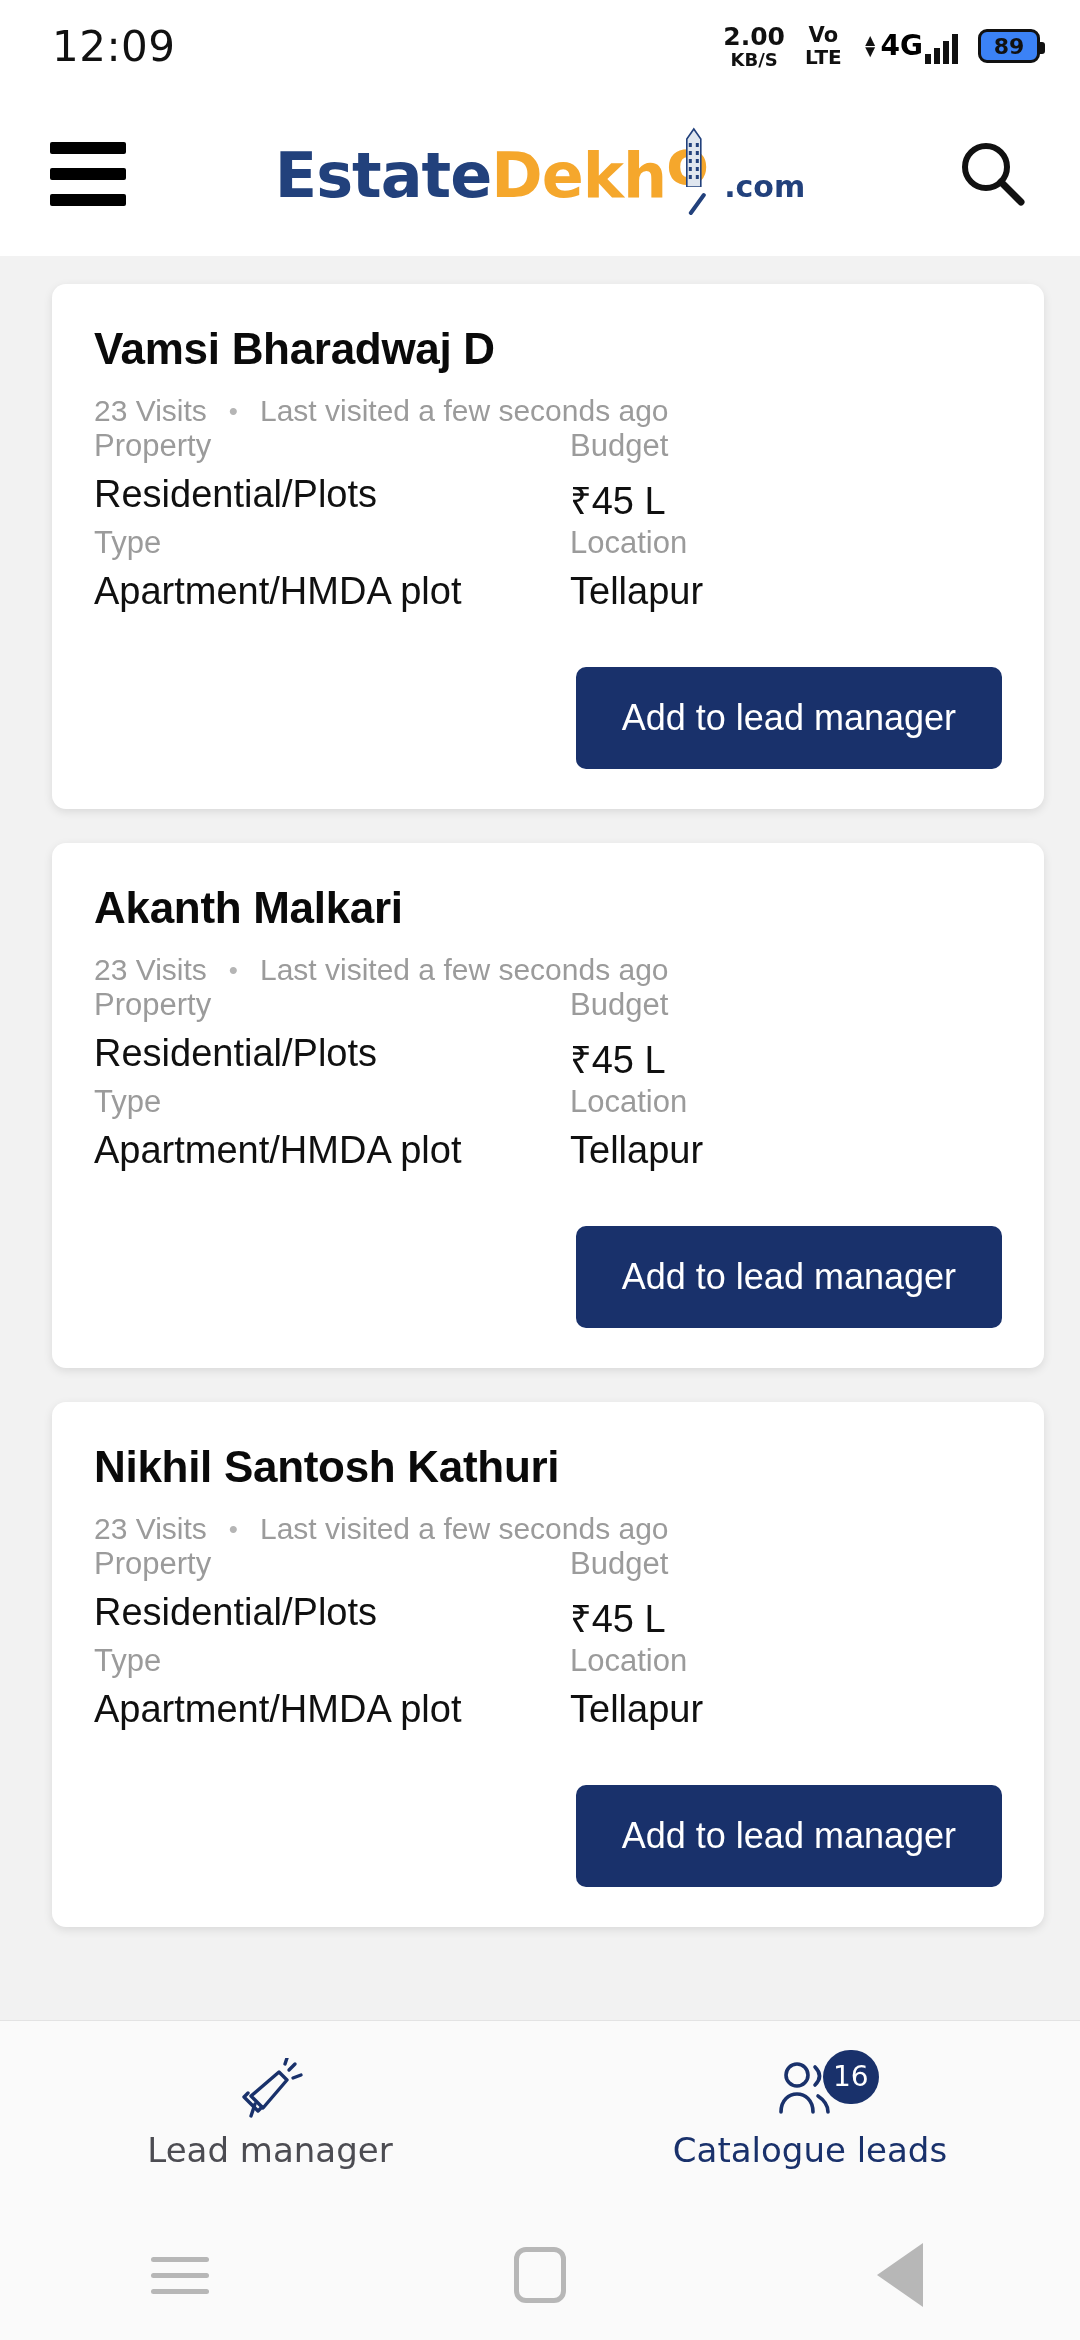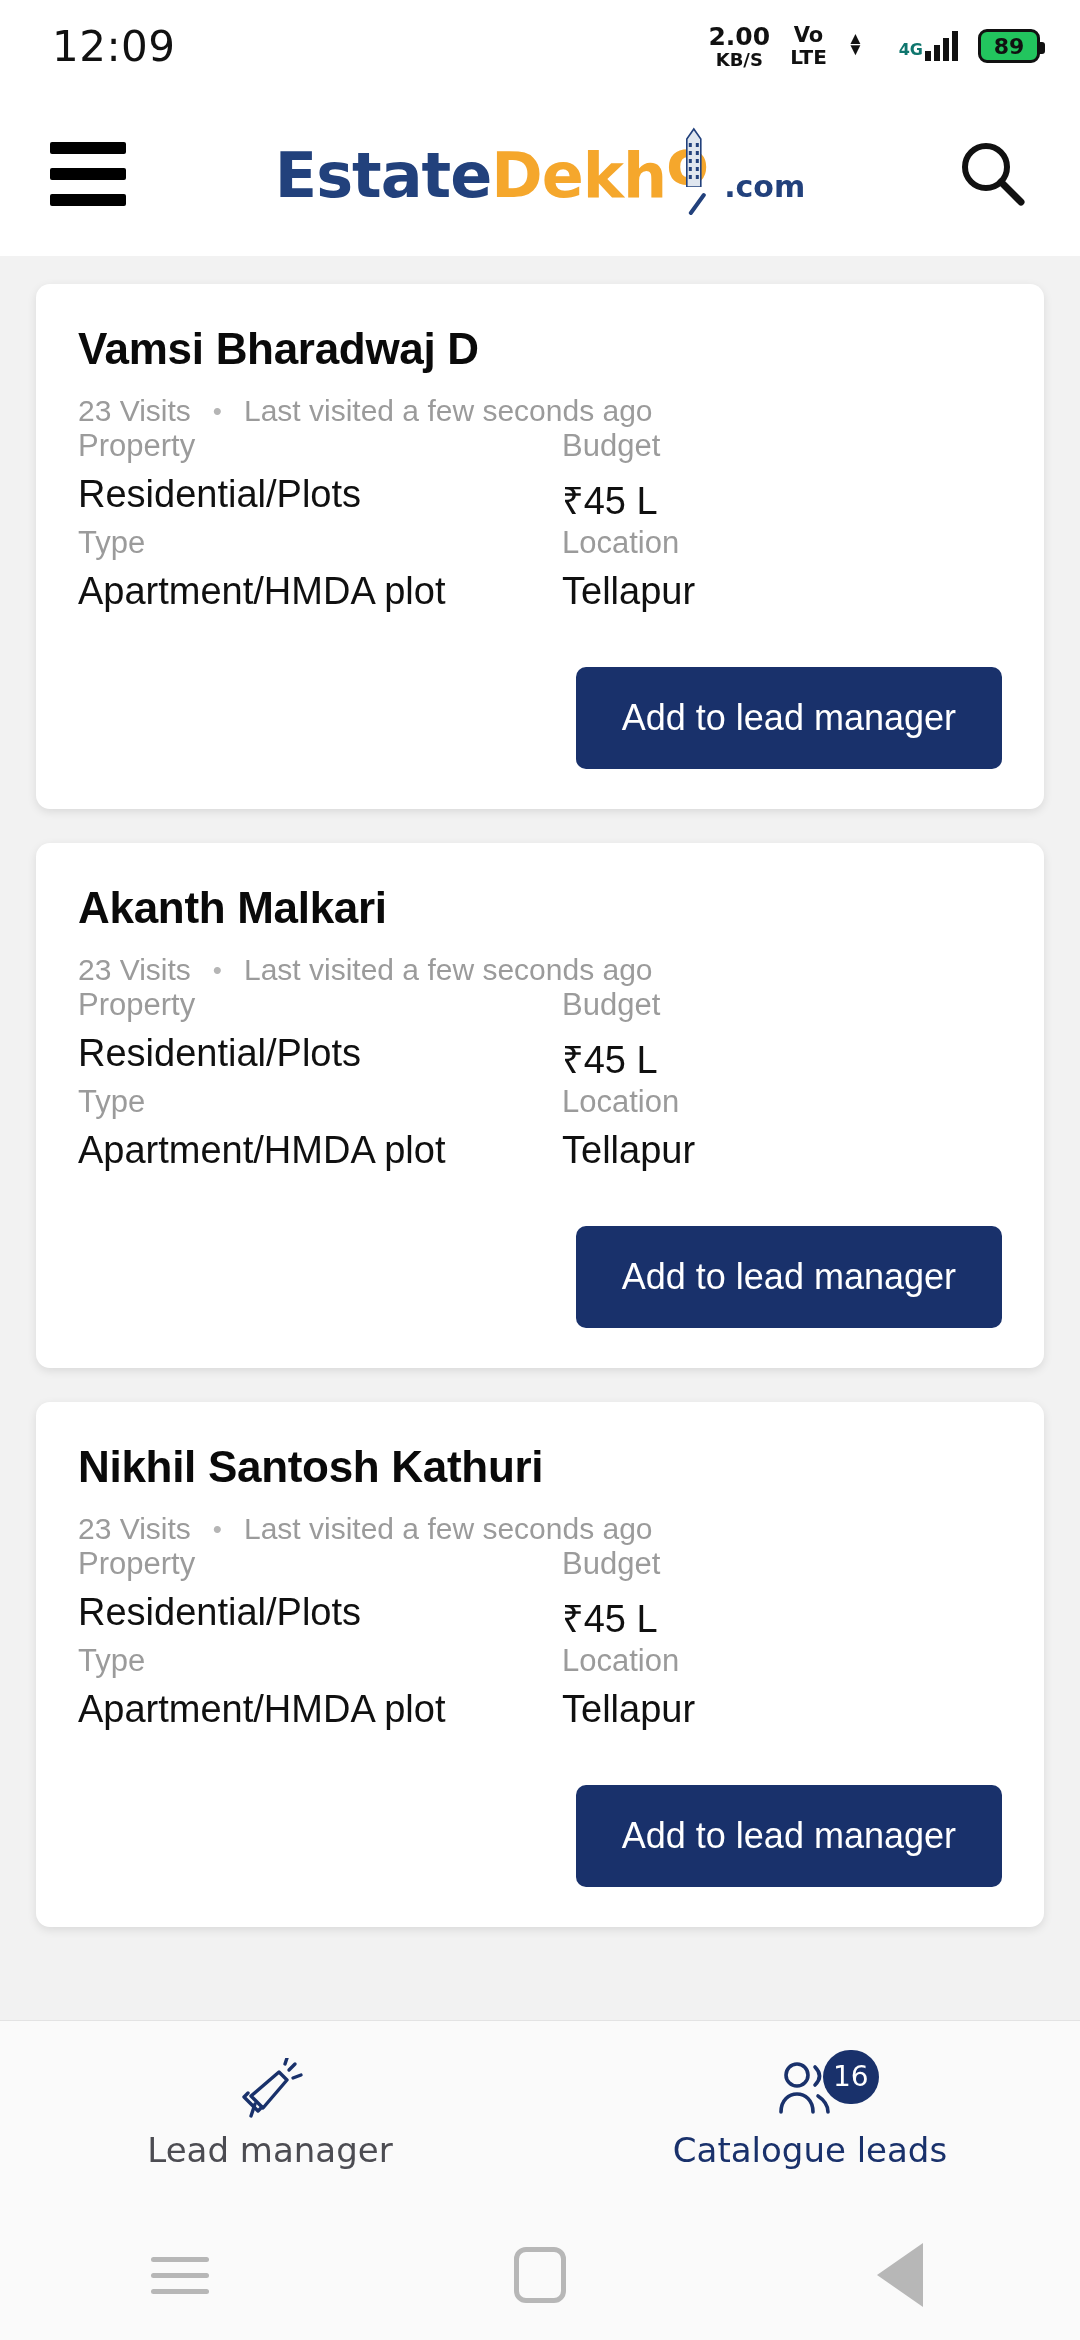--- a/index.html
+++ b/index.html
@@ -20,27 +20,27 @@
   .clock { font-size:42px; color:#111; letter-spacing:0.5px; font-family:"DejaVu Sans", sans-serif; }
   .sb-right { display:flex; align-items:center; gap:20px; }
   .netspeed { display:flex; flex-direction:column; align-items:center; line-height:1; }
   .netspeed .n1 { font-size:25px; font-weight:bold; color:#111; font-family:"DejaVu Sans", sans-serif;}
   .netspeed .n2 { font-size:18px; font-weight:bold; color:#111; margin-top:2px; font-family:"DejaVu Sans", sans-serif;}
   .volte { display:flex; flex-direction:column; align-items:center; line-height:1; }
   .volte .v1 { font-size:21px; font-weight:bold; color:#111; font-family:"DejaVu Sans", sans-serif;}
   .volte .v2 { font-size:20px; font-weight:bold; color:#111; margin-top:1px; font-family:"DejaVu Sans", sans-serif;}
   .net4g { display:flex; align-items:flex-end; gap:2px; }
   .arrows { display:flex; flex-direction:column; align-items:center; line-height:0.65; font-size:17px; color:#111; margin-bottom:6px;}
-  .g4 { font-size:16px; font-weight:bold; color:#0f766e; margin-bottom:2px; font-family:"DejaVu Sans", sans-serif;margin-left:33px;}
+  .g4 { font-size:28px; font-weight:bold; color:#000000; margin-bottom:2px; font-family:"DejaVu Sans", sans-serif;}
   .bars { display:flex; align-items:flex-end; gap:3px; height:30px; }
   .bars i { display:block; width:6px; background:#111; }
   .bars i:nth-child(1){height:10px;} .bars i:nth-child(2){height:16px;}
   .bars i:nth-child(3){height:23px;} .bars i:nth-child(4){height:30px;}
   .battery { position:relative; border:3px solid #111; border-radius:9px; width:62px; height:34px;
-             display:flex; align-items:center; justify-content:center; background:#22c55e; }
+             display:flex; align-items:center; justify-content:center; background:#3b82f6; }
   .battery span { font-size:22px; font-weight:bold; color:#111; font-family:"DejaVu Sans", sans-serif; }
   .battery:after { content:""; position:absolute; right:-8px; top:10px; width:5px; height:12px; background:#111; border-radius:0 3px 3px 0;}
 
   
   .appbar {
     height:164px; flex:0 0 164px; background:#ffffff;
     display:flex; align-items:center; justify-content:space-between;
     padding:0 46px 0 50px; position:relative;
   }
   .hamburger { display:flex; flex-direction:column; gap:14px; width:76px; cursor:pointer; }
@@ -50,21 +50,21 @@
   .logo .estate { font-size:62px; font-weight:bold; color:#22417c; letter-spacing:-1px; font-family:"DejaVu Sans", sans-serif;}
   .logo .dekh  { font-size:62px; font-weight:bold; color:#f5a72c; letter-spacing:-1px; font-family:"DejaVu Sans", sans-serif;}
   .logo .obox  { position:relative; display:inline-block; width:54px; height:60px; }
   .logo .obox .o { font-size:62px; font-weight:bold; color:#f5a72c; position:absolute; left:0; bottom:-2px; font-family:"DejaVu Sans", sans-serif;}
   .bldg { position:absolute; left:16px; bottom:10px; width:24px; height:62px; }
   .loupe { position:absolute; left:22px; bottom:-18px; width:22px; height:24px; }
   .logo .com { font-size:30px; font-weight:bold; color:#22417c; margin-left:4px; font-family:"DejaVu Sans", sans-serif;}
   .searchbtn { width:84px; height:84px; display:flex; align-items:center; justify-content:center; cursor:pointer;}
 
   
-  .body { flex:1 1 auto; background:#f2f2f2; overflow:hidden; padding:28px 0 0 0; position:relative; }
+  .body { flex:1 1 auto; background:#f2f2f2; overflow:hidden; padding:28px 0 0 16px; position:relative; }
   .card {
     background:#fff; border-radius:14px; margin:0 36px 34px 36px;
     padding:40px 42px 40px 42px;
     box-shadow:0 3px 10px rgba(0,0,0,0.10);
   }
   .card-name { font-size:44px; font-weight:bold; color:#0a0a0a; letter-spacing:-0.3px; }
   .card-meta { margin-top:20px; font-size:30px; color:#9b9b9b; display:flex; align-items:center; gap:22px;}
   .card-meta .dot { font-size:26px; color:#b5b5b5; }
   .grid { display:flex; }
   .grid .col { flex:0 0 50%; }

